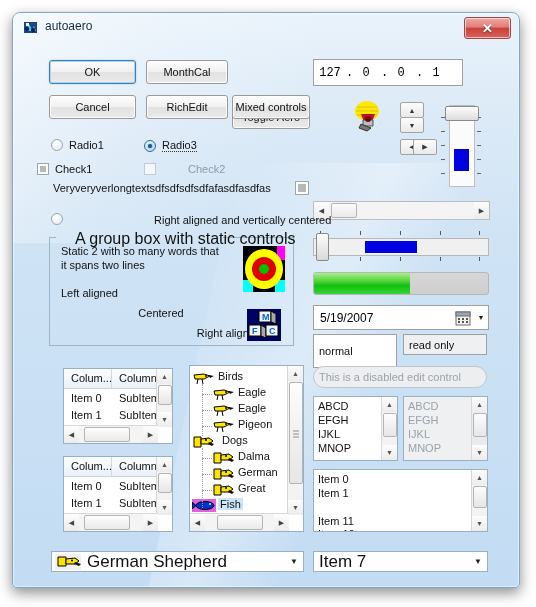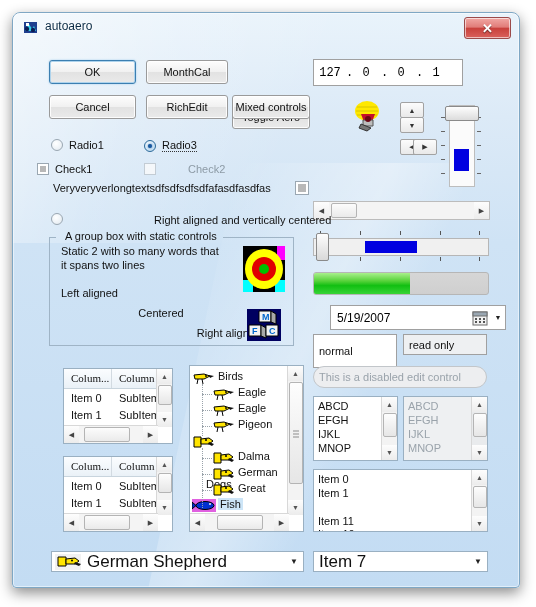--- a/index.html
+++ b/index.html
@@ -92,21 +92,21 @@
 
   .stat{position:absolute;font-size:11px;color:#111;white-space:nowrap;}
 
   
   .groupbox{
     position:absolute;border:1px solid #9fb4c6;border-top:none;
   }
   .gb-top{position:absolute;top:0;left:0;width:100%;height:1px;}
   .gb-top .l{position:absolute;left:0;top:0;width:6px;height:1px;background:#9fb4c6;}
   .gb-top .r{position:absolute;right:0;top:0;height:1px;background:#9fb4c6;}
-  .gb-title{position:absolute;top:-7px;left:12px;padding:0 3px;font-size:11px;color:#111;white-space:nowrap;}
+  .gb-title{position:absolute;top:-7px;left:22px;padding:0 3px;font-size:16px;color:#111;white-space:nowrap;}
 
   
   .hscroll{position:absolute;background:#f0f0f0;border:1px solid #bcbcbc;display:flex;align-items:center;}
   .sb-arrow{
     width:15px;height:100%;background:linear-gradient(180deg,#fdfdfd,#ececec);
     display:flex;align-items:center;justify-content:center;font-size:7px;color:#444;flex:none;cursor:pointer;
   }
   .sb-track{flex:1;height:100%;background:#f4f4f4;position:relative;}
   .sb-thumb{
     position:absolute;top:1px;bottom:1px;
@@ -140,36 +140,36 @@
   .tb-v .thumb{position:absolute;left:4px;width:32px;height:13px;border:1px solid #8a8a8a;border-radius:2px;
     background:linear-gradient(180deg,#fdfdfd,#dcdcdc);cursor:pointer;}
   .tickv{position:absolute;width:4px;height:1px;background:#666;}
 
   
   .progress{position:absolute;background:linear-gradient(180deg,#d6d6d6,#cfcfcf);border:1px solid #b6b6b6;border-radius:3px;overflow:hidden;}
   .progress .fill{position:absolute;left:0;top:0;bottom:0;
     background:linear-gradient(180deg,#a9f08c 0%,#57d23a 38%,#12bf12 60%,#37d437 100%);}
 
   
-  .datepick{position:absolute;background:#fff;border:1px solid #a0a0a0;display:flex;align-items:center;margin-left:17px;}
+  .datepick{position:absolute;background:#fff;border:1px solid #a0a0a0;display:flex;align-items:center;}
   .dp-text{flex:1;padding-left:6px;font-size:12px;color:#000;}
   .dp-ico{width:18px;height:16px;margin-right:2px;position:relative;}
   .dp-arrow{width:14px;text-align:center;font-size:7px;color:#222;}
 
   
   .edit{position:absolute;background:#fff;border:1px solid #a0a0a0;display:flex;align-items:center;
         padding-left:5px;font-size:11px;color:#111;box-sizing:border-box;}
   .edit.ro{background:#eef0f2;}
   .edit.dis{background:#edeef0;border-color:#c2c6ca;color:#9aa3ab;border-radius:11px;}
 
   
   .panel{position:absolute;background:#fff;border:1px solid #9ab0c2;box-sizing:border-box;overflow:hidden;}
   .panel.dis{background:#eef0f2;}
   .lv-head{position:absolute;left:0;top:0;height:19px;width:100%;
-    background:linear-gradient(180deg,#fbfdff,#eaf1f7);border-bottom:1px solid #c8d4dd;display:flex;font-family:Liberation Serif, serif;}
+    background:linear-gradient(180deg,#fbfdff,#eaf1f7);border-bottom:1px solid #c8d4dd;display:flex;}
   .lv-head .col{padding:3px 0 0 7px;font-size:11px;color:#111;border-right:1px solid #d2dae1;overflow:hidden;white-space:nowrap;box-sizing:border-box;}
   .lv-row{position:absolute;left:0;height:16px;display:flex;font-size:11px;color:#111;}
   .lv-row .c{padding-left:7px;overflow:hidden;white-space:nowrap;box-sizing:border-box;}
 
   .lb-item{position:absolute;left:4px;font-size:11px;color:#111;white-space:nowrap;}
   .lb-item.dis{color:#9aa3ab;}
 
   .tv-node{position:absolute;font-size:11px;color:#111;white-space:nowrap;}
   .tv-dots{position:absolute;border-top:1px dotted #9aa3ab;height:0;}
   .tv-vert{position:absolute;border-left:1px dotted #9aa3ab;width:0;}
@@ -471,21 +471,21 @@
               <line x1="10" y1="8" x2="11" y2="13" stroke="#000"></line>
               <circle cx="14" cy="5" r="0.9" fill="#000"></circle>
             </svg></div>
           <div class="tv-node" style="left: 48px; top: 52px;">Pigeon</div>
           <div style="position: absolute; left: 2px; top: 69px; width: 24px; height: 14px;"><svg viewBox="0 0 22 16" width="22" height="16">
               <path d="M2 2 L9 2 L9 12 L2 12 Z" fill="#ffe400" stroke="#000" stroke-width="1"></path>
               <path d="M9 4 L17 3 L21 6 L17 9 L9 9 Z" fill="#ffe400" stroke="#000" stroke-width="1"></path>
               <path d="M17 7 L22 9 L20 11 L16 9 Z" fill="#111"></path>
               <circle cx="14" cy="5" r="1" fill="#000"></circle>
             </svg></div>
-          <div class="tv-node" style="left: 16px; top: 68px; margin-top: 44px;">Dogs</div>
+          <div class="tv-node" style="left: 32px; top: 68px;">Dogs</div>
           <div class="tv-dots" style="left: 12px; top: 92px; width: 10px;"></div>
           <div style="position: absolute; left: 22px; top: 85px; width: 24px; height: 14px;"><svg viewBox="0 0 22 16" width="22" height="16">
               <path d="M2 2 L9 2 L9 12 L2 12 Z" fill="#ffe400" stroke="#000" stroke-width="1"></path>
               <path d="M9 4 L17 3 L21 6 L17 9 L9 9 Z" fill="#ffe400" stroke="#000" stroke-width="1"></path>
               <path d="M17 7 L22 9 L20 11 L16 9 Z" fill="#111"></path>
               <circle cx="14" cy="5" r="1" fill="#000"></circle>
             </svg></div>
           <div class="tv-node" style="left: 48px; top: 84px;">Dalma</div>
           <div class="tv-dots" style="left: 12px; top: 108px; width: 10px;"></div>
           <div style="position: absolute; left: 22px; top: 101px; width: 24px; height: 14px;"><svg viewBox="0 0 22 16" width="22" height="16">

